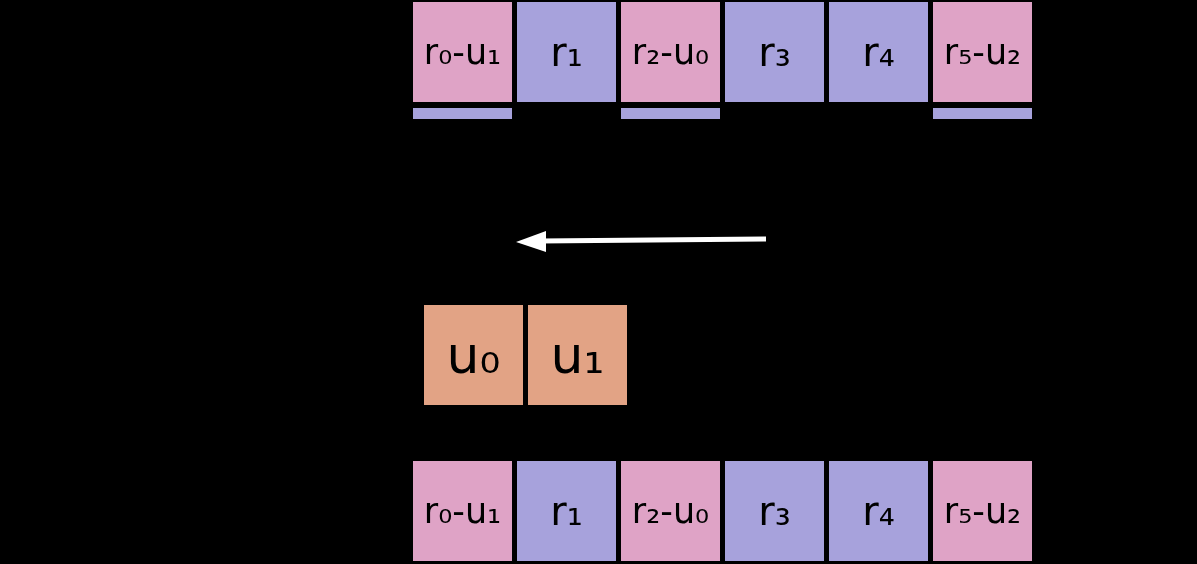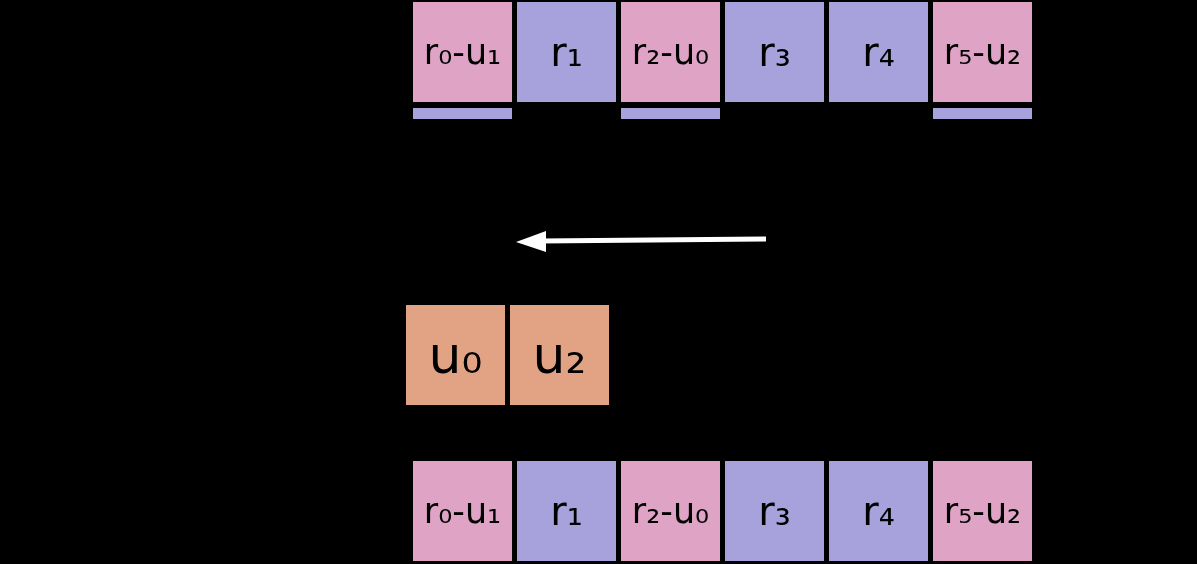--- a/index.html
+++ b/index.html
@@ -14,21 +14,21 @@
     background: var(--background, #000000);
     overflow: hidden;
     font-family: "DejaVu Sans", sans-serif;
   }
   .row {
     position: absolute;
     display: flex;
     gap: 5px;
   }
   .row-top    { left: 413px; top: 2px; }
-  .row-updates{ left: 406px; top: 305px; }
+  .row-updates{ left: 424px; top: 305px; }
   .row-bottom { left: 413px; top: 461px; }
 
   .cell-wrap {
     display: flex;
     flex-direction: column;
     width: 99px;
   }
   .cell {
     width: 99px;
     height: 100px;
@@ -96,21 +96,21 @@
 
   <div class="arrow-holder">
     <svg viewBox="0 0 260 28" xmlns="http://www.w3.org/2000/svg">
       <line x1="252" y1="13" x2="26" y2="15" style="stroke: var(--arrow, #ffffff);" stroke-width="5"></line>
       <polygon points="2,16 32,5 32,26" style="fill: var(--arrow, #ffffff);"></polygon>
     </svg>
   </div>
 
   <div class="row row-updates">
     <div class="cell" data-type="salmon">u₀</div>
-    <div class="cell" data-type="salmon">u₂</div>
+    <div class="cell" data-type="salmon">u₁</div>
   </div>
 
   <div class="row row-bottom">
     <div class="cell" data-type="pink">r₀-u₁</div>
     <div class="cell" data-type="purple">r₁</div>
     <div class="cell" data-type="pink">r₂-u₀</div>
     <div class="cell" data-type="purple">r₃</div>
     <div class="cell" data-type="purple">r₄</div>
     <div class="cell" data-type="pink">r₅-u₂</div>
   </div>

